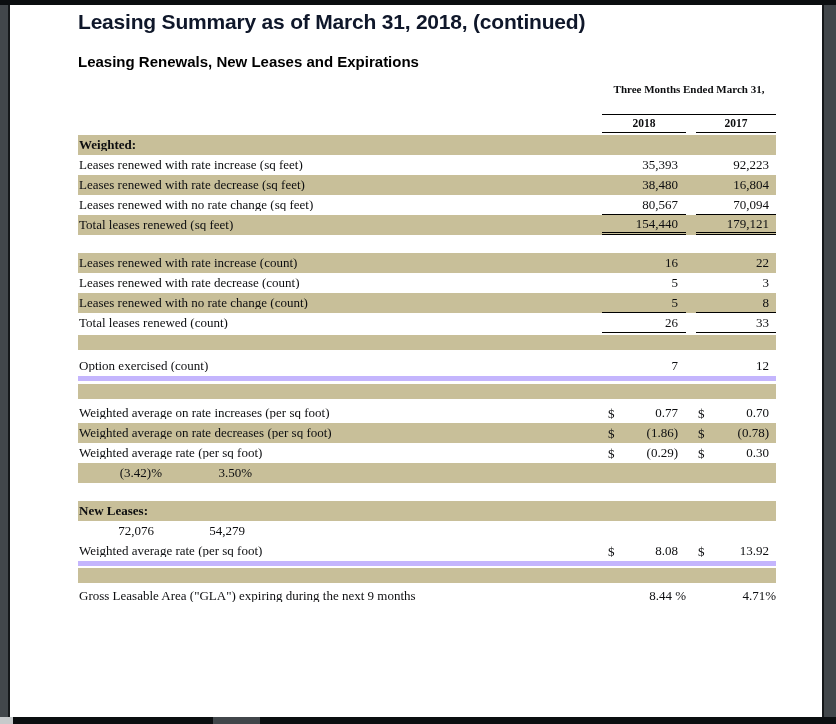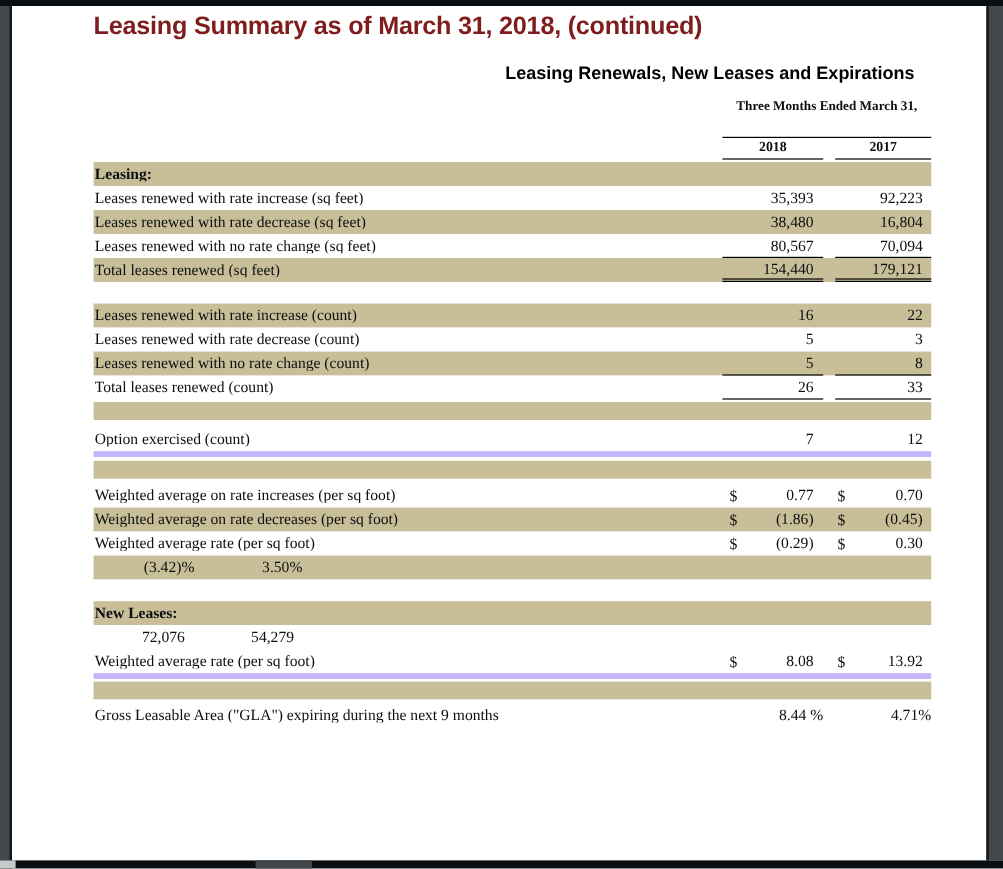--- a/index.html
+++ b/index.html
@@ -10,23 +10,23 @@
   .edge-left{position:absolute;left:0;top:5px;width:10px;height:719px;background:#42474b;
              border-right:2px solid #15181a;box-sizing:border-box;z-index:5;}
   .edge-right{position:absolute;right:0;top:5px;width:14px;height:712px;background:#42474b;
               border-left:2px solid #15181a;box-sizing:border-box;z-index:5;}
   .bottom-bar{position:absolute;left:0;bottom:0;width:836px;height:7px;background:#0b0e10;z-index:7;}
   .bottom-corner{position:absolute;left:0;bottom:0;width:13px;height:7px;background:#c7cacb;z-index:8;}
   .scroll-thumb{position:absolute;left:213px;bottom:0;width:47px;height:7px;background:#41464a;z-index:8;}
   
   .doc-title{position:absolute;left:78px;top:10px;width:700px;
              font-family:"Liberation Sans", sans-serif;font-weight:bold;font-size:21px;
-             letter-spacing:-0.2px;color:#7f1d1d;}
-  .doc-subtitle{position:absolute;left:62px;top:53px;width:700px;
-                font-family:"Liberation Sans", sans-serif;font-weight:bold;font-size:15px;color:#000;text-align:right;}
+             letter-spacing:-0.2px;color:#0f172a;}
+  .doc-subtitle{position:absolute;left:78px;top:53px;width:700px;
+                font-family:"Liberation Sans", sans-serif;font-weight:bold;font-size:15px;color:#000;}
   
   .tbl{position:absolute;left:78px;top:84px;width:698px;font-size:13px;line-height:1;}
   .period-hdr{margin-left:524px;width:174px;text-align:center;font-weight:bold;font-size:11px;
               border-bottom:1px solid #000;padding-bottom:19px;}
   .year-row{margin-left:524px;width:174px;display:flex;}
   .year-cell{text-align:center;font-weight:bold;font-size:11.5px;border-bottom:1px solid #000;
              padding:3px 0 2px 0;box-sizing:border-box;}
   .year-2018{width:84px;}
   .year-gap{width:10px;}
   .year-2017{width:80px;}
@@ -66,21 +66,21 @@
 
   <div class="tbl">
     <div class="period-hdr">Three Months Ended March 31,</div>
     <div class="year-row">
       <div class="year-cell year-2018">2018</div>
       <div class="year-gap"></div>
       <div class="year-cell year-2017">2017</div>
     </div>
     <div class="rows" id="table-rows">
         <div class="row kind-section bg-tan">
-          <div class="lbl bold">Leasing:</div>
+          <div class="lbl bold">Weighted:</div>
           <div class="cell c18"></div>
           <div class="colgap"></div>
           <div class="cell c17"></div>
         </div>
         <div class="row kind-data bg-white">
           <div class="lbl">Leases renewed with rate increase (sq feet)</div>
           <div class="cell c18">
             <span class="val">35,393</span>
           </div>
           <div class="colgap"></div>
@@ -189,21 +189,21 @@
         </div>
         <div class="row kind-data bg-tan">
           <div class="lbl">Weighted average on rate decreases (per sq foot)</div>
           <div class="cell c18">
             <span class="dollar">$</span>
             <span class="val">(1.86)</span>
           </div>
           <div class="colgap"></div>
           <div class="cell c17">
             <span class="dollar">$</span>
-            <span class="val">(0.45)</span>
+            <span class="val">(0.78)</span>
           </div>
         </div>
         <div class="row kind-data bg-white">
           <div class="lbl">Weighted average rate (per sq foot)</div>
           <div class="cell c18">
             <span class="dollar">$</span>
             <span class="val">(0.29)</span>
           </div>
           <div class="colgap"></div>
           <div class="cell c17">

